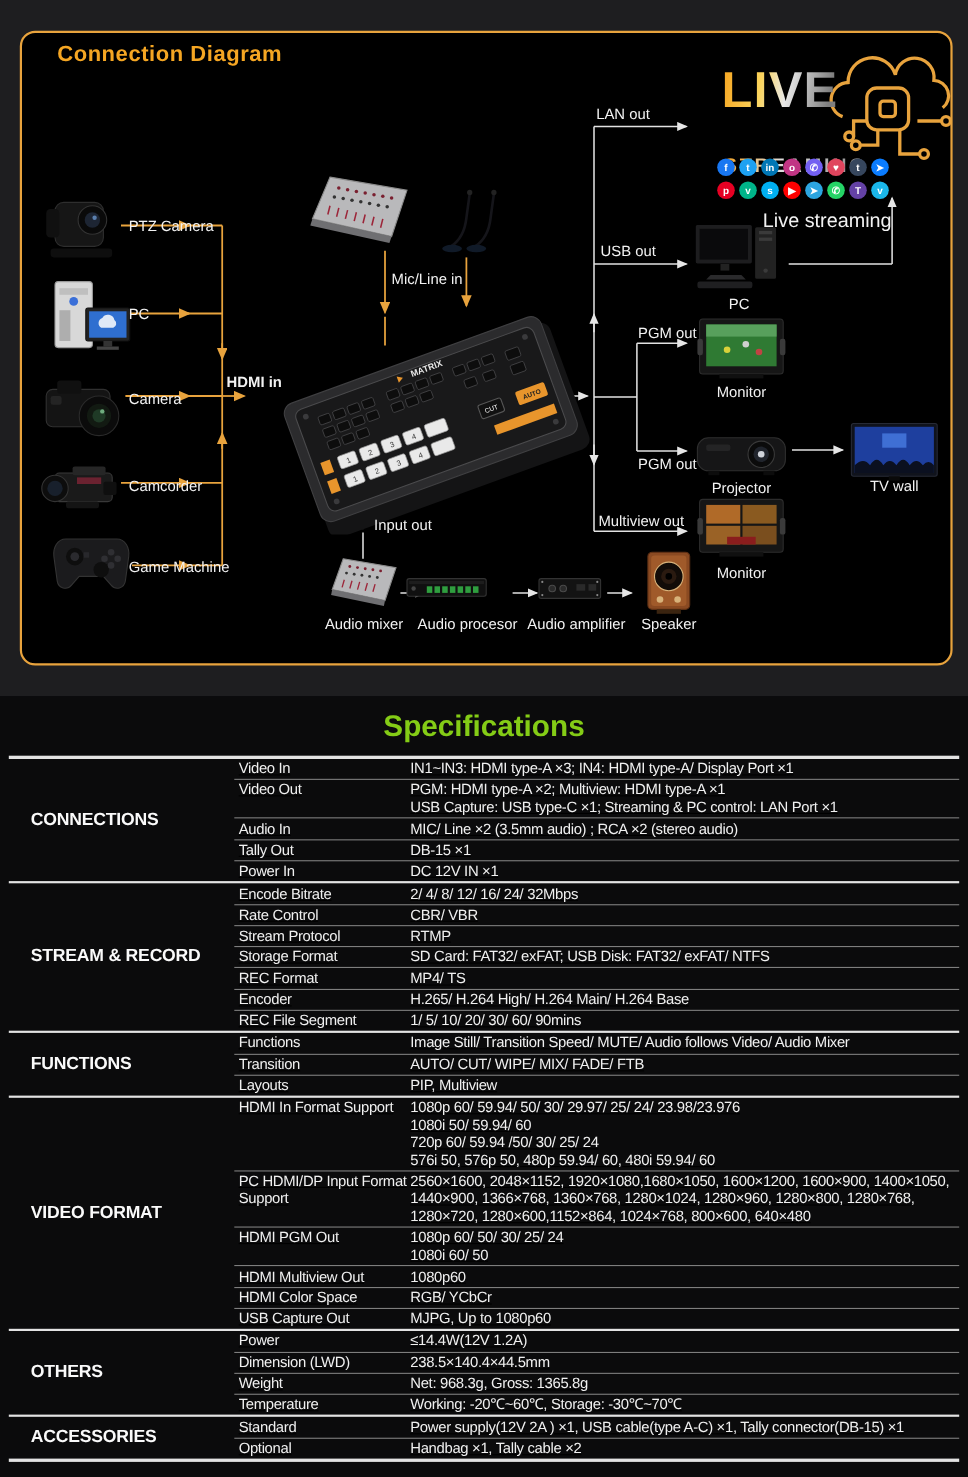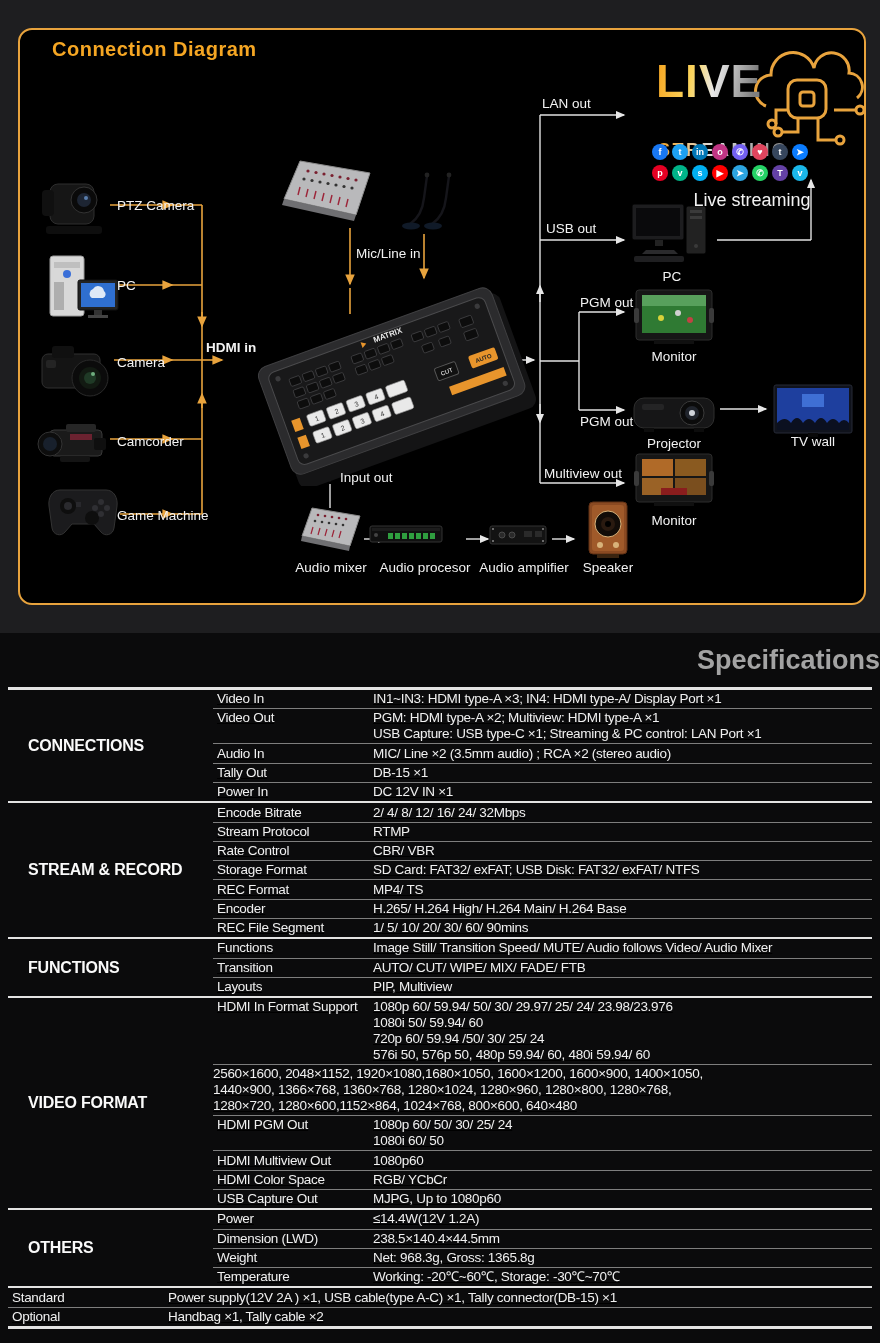--- a/index.html
+++ b/index.html
@@ -18,21 +18,21 @@
     -webkit-background-clip:text;background-clip:text;color:transparent;}
   .live-word2{position:absolute;left:26px;top:64px;font-size:18px;font-weight:bold;letter-spacing:2.5px;
     background:linear-gradient(100deg,#f6a21d 0%,#dedede 40%,#8a8a8a 95%);
     -webkit-background-clip:text;background-clip:text;color:transparent;margin-top:32px;}
   .live-caption{position:absolute;left:30px;top:146px;width:180px;text-align:center;color:#f2f2f2;font-size:18px;}
   .soc-row{position:absolute;left:20px;display:flex;gap:4px;}
   .soc{width:16px;height:16px;border-radius:50%;color:#fff;font-size:9px;font-weight:bold;
     display:flex;align-items:center;justify-content:center;line-height:1;}
   
   .bottom-section{position:absolute;left:0;top:633px;width:880px;height:710px;background:#0b0b0c;}
-  .spec-title{position:absolute;left:0;top:12px;width:880px;text-align:right;font-size:27px;font-weight:bold;color:#a3a3a3;}
+  .spec-title{position:absolute;left:0;top:12px;width:880px;text-align:center;font-size:27px;font-weight:bold;color:#84cc16;}
   #spec-table{position:absolute;left:8px;top:54px;width:864px;border-top:3px solid #e3e3e3;border-bottom:3px solid #e3e3e3;}
   .section{display:flex;border-top:2px solid #e3e3e3;}
   .section:first-child{border-top:none;}
   .cat{flex:0 0 205px;display:flex;align-items:center;padding-left:20px;box-sizing:border-box;
     color:#fafafa;font-weight:bold;font-size:16px;letter-spacing:-.2px;}
   .rows{flex:1;display:flex;flex-direction:column;text-decoration:underline;}
   .row{display:flex;border-top:1px solid #7e7e7e;padding:1.2px 0;}
   .row:first-child{border-top:none;}
   .prop{flex:0 0 160px;box-sizing:border-box;padding-left:4px;color:#f0f0f0;font-size:13.5px;line-height:15.9px;letter-spacing:-.3px;}
   .val{flex:1;color:#f0f0f0;font-size:13.5px;letter-spacing:-.3px;}
@@ -511,29 +511,29 @@
       <div class="section">
         <div class="cat">STREAM &amp; RECORD</div>
         <div class="rows">
           <div class="row">
             <div class="prop">Encode Bitrate</div>
             <div class="val">
               <div class="val-line">2/ 4/ 8/ 12/ 16/ 24/ 32Mbps</div>
             </div>
           </div>
           <div class="row">
+            <div class="prop">Rate Control</div>
+            <div class="val">
+              <div class="val-line">CBR/ VBR</div>
+            </div>
+          </div>
+          <div class="row">
             <div class="prop">Stream Protocol</div>
             <div class="val">
               <div class="val-line">RTMP</div>
-            </div>
-          </div>
-          <div class="row">
-            <div class="prop">Rate Control</div>
-            <div class="val">
-              <div class="val-line">CBR/ VBR</div>
             </div>
           </div>
           <div class="row">
             <div class="prop">Storage Format</div>
             <div class="val">
               <div class="val-line">SD Card: FAT32/ exFAT; USB Disk: FAT32/ exFAT/ NTFS</div>
             </div>
           </div>
           <div class="row">
             <div class="prop">REC Format</div>
@@ -584,20 +584,21 @@
           <div class="row">
             <div class="prop">HDMI In Format Support</div>
             <div class="val">
               <div class="val-line">1080p 60/ 59.94/ 50/ 30/ 29.97/ 25/ 24/ 23.98/23.976</div>
               <div class="val-line">1080i 50/ 59.94/ 60</div>
               <div class="val-line">720p 60/ 59.94 /50/ 30/ 25/ 24</div>
               <div class="val-line">576i 50, 576p 50, 480p 59.94/ 60, 480i 59.94/ 60</div>
             </div>
           </div>
           <div class="row">
+            <div class="prop">PC HDMI/DP Input Format Support</div>
             <div class="val">
               <div class="val-line">2560×1600, 2048×1152, 1920×1080,1680×1050, 1600×1200, 1600×900, 1400×1050,</div>
               <div class="val-line">1440×900, 1366×768, 1360×768,  1280×1024, 1280×960, 1280×800, 1280×768,</div>
               <div class="val-line">1280×720, 1280×600,1152×864, 1024×768, 800×600, 640×480</div>
             </div>
           </div>
           <div class="row">
             <div class="prop">HDMI PGM Out</div>
             <div class="val">
               <div class="val-line">1080p 60/ 50/ 30/ 25/ 24</div>
@@ -647,20 +648,21 @@
           </div>
           <div class="row">
             <div class="prop">Temperature</div>
             <div class="val">
               <div class="val-line">Working: -20℃~60℃, Storage: -30℃~70℃</div>
             </div>
           </div>
         </div>
       </div>
       <div class="section">
+        <div class="cat">ACCESSORIES</div>
         <div class="rows">
           <div class="row">
             <div class="prop">Standard</div>
             <div class="val">
               <div class="val-line">Power supply(12V 2A ) ×1, USB cable(type A-C) ×1, Tally connector(DB-15) ×1</div>
             </div>
           </div>
           <div class="row">
             <div class="prop">Optional</div>
             <div class="val">

